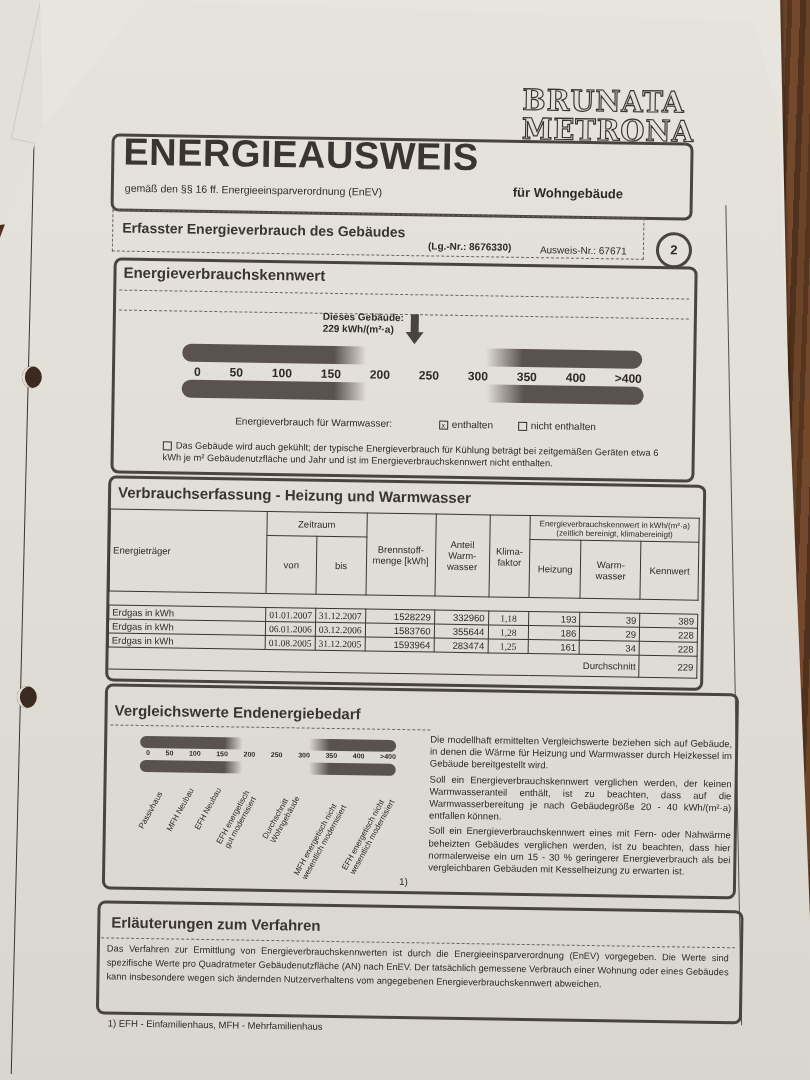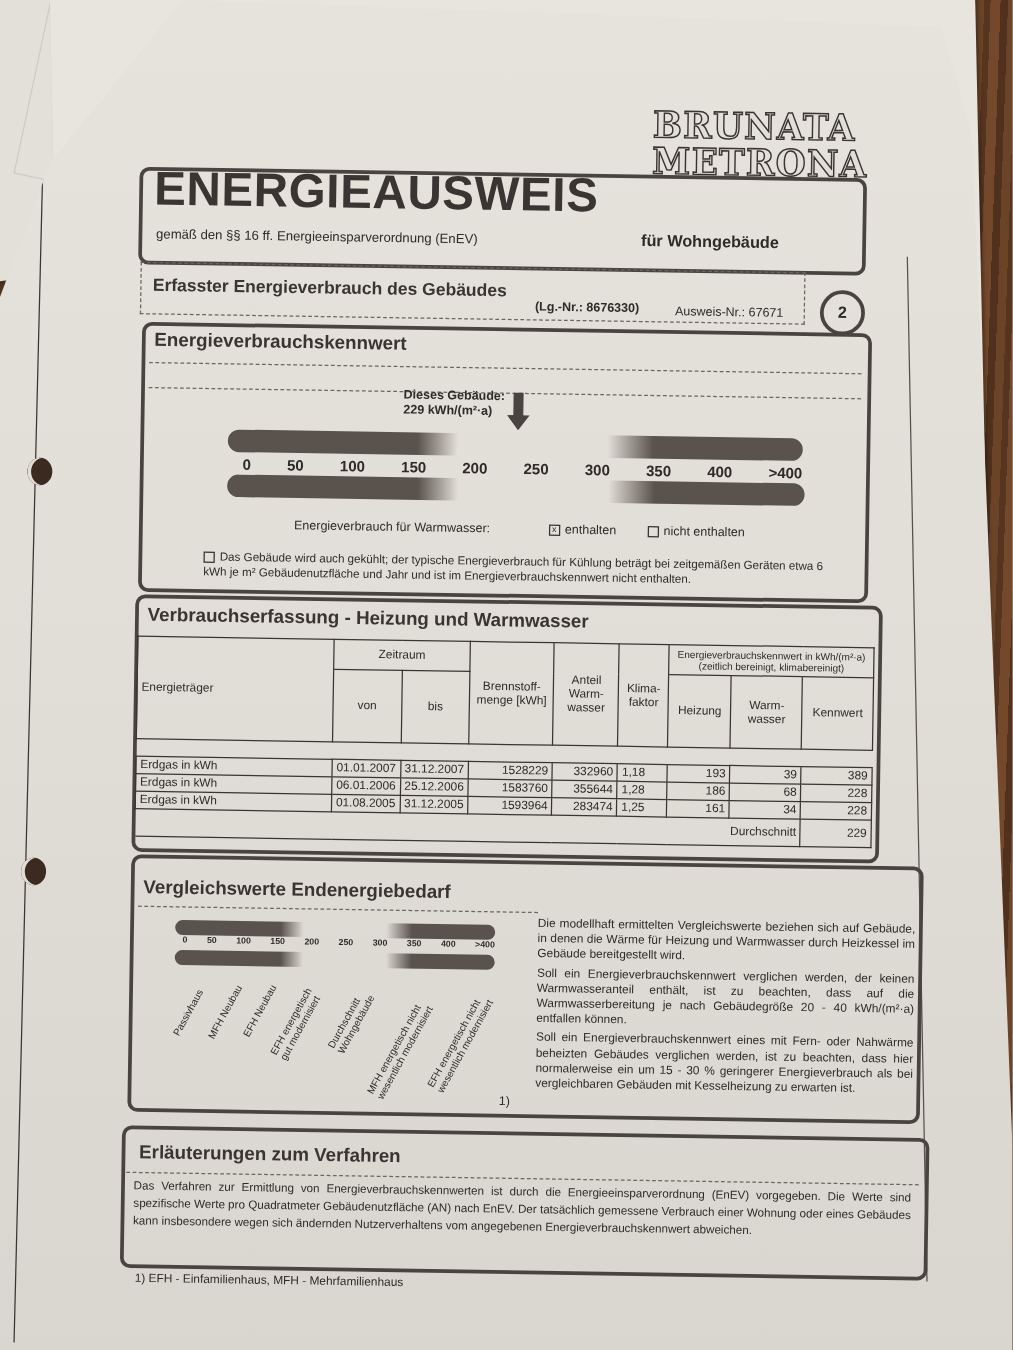--- a/index.html
+++ b/index.html
@@ -42,21 +42,21 @@
   .ticks{position:absolute;display:flex;justify-content:space-between;font-weight:bold;font-size:12px;color:#2f2a27;}
   .arrow{position:absolute;width:0;height:0;border-left:9px solid transparent;border-right:9px solid transparent;border-top:12px solid #4a4440;}
   .arrow-stem{position:absolute;width:8px;height:20px;background:#4a4440;}
   .cb{display:inline-block;width:7px;height:7px;border:1px solid #333;margin-right:4px;vertical-align:middle;font-size:7px;line-height:7px;text-align:center;}
 
   .tbl-box{left:108px;top:480px;width:592px;height:200px;}
   table{border-collapse:collapse;position:absolute;font-size:9.5px;}
   td,th{border:1px solid #3a3532;padding:1px 3px;font-weight:normal;}
   th{text-align:center;vertical-align:middle;}
   td.num{text-align:right;}
-  td.c{text-align:left;}
+  td.c{text-align:center;font-family:Liberation Serif, serif;}
 
   .cmp-box{left:108px;top:688px;width:628px;height:200px;}
   .cmp-text{position:absolute;left:434px;top:733px;width:302px;font-size:9.5px;line-height:12.2px;text-align:justify;}
   .cmp-text p{margin:0 0 3px 0;}
   .rot-label{position:absolute;font-size:8px;transform-origin:left top;transform:rotate(-62deg);white-space:nowrap;line-height:9px;}
 
   .erl-box{left:104px;top:905px;width:640px;height:108px;}
   .erl-text{position:absolute;left:114px;top:946px;width:622px;font-size:9.3px;line-height:14px;text-align:justify;}
   .footnote{position:absolute;left:116px;top:1022px;font-size:9.5px;}
 </style>
@@ -154,26 +154,26 @@
       <td class="num">1528229</td>
       <td class="num">332960</td>
       <td class="c">1,18</td>
       <td class="num">193</td>
       <td class="num">39</td>
       <td class="num">389</td>
     </tr>
     <tr>
       <td>Erdgas in kWh</td>
       <td class="c">06.01.2006</td>
-      <td class="c">25.12.2006</td>
+      <td class="c">03.12.2006</td>
       <td class="num">1583760</td>
       <td class="num">355644</td>
       <td class="c">1,28</td>
       <td class="num">186</td>
-      <td class="num">68</td>
+      <td class="num">29</td>
       <td class="num">228</td>
     </tr>
     <tr>
       <td>Erdgas in kWh</td>
       <td class="c">01.08.2005</td>
       <td class="c">31.12.2005</td>
       <td class="num">1593964</td>
       <td class="num">283474</td>
       <td class="c">1,25</td>
       <td class="num">161</td>

